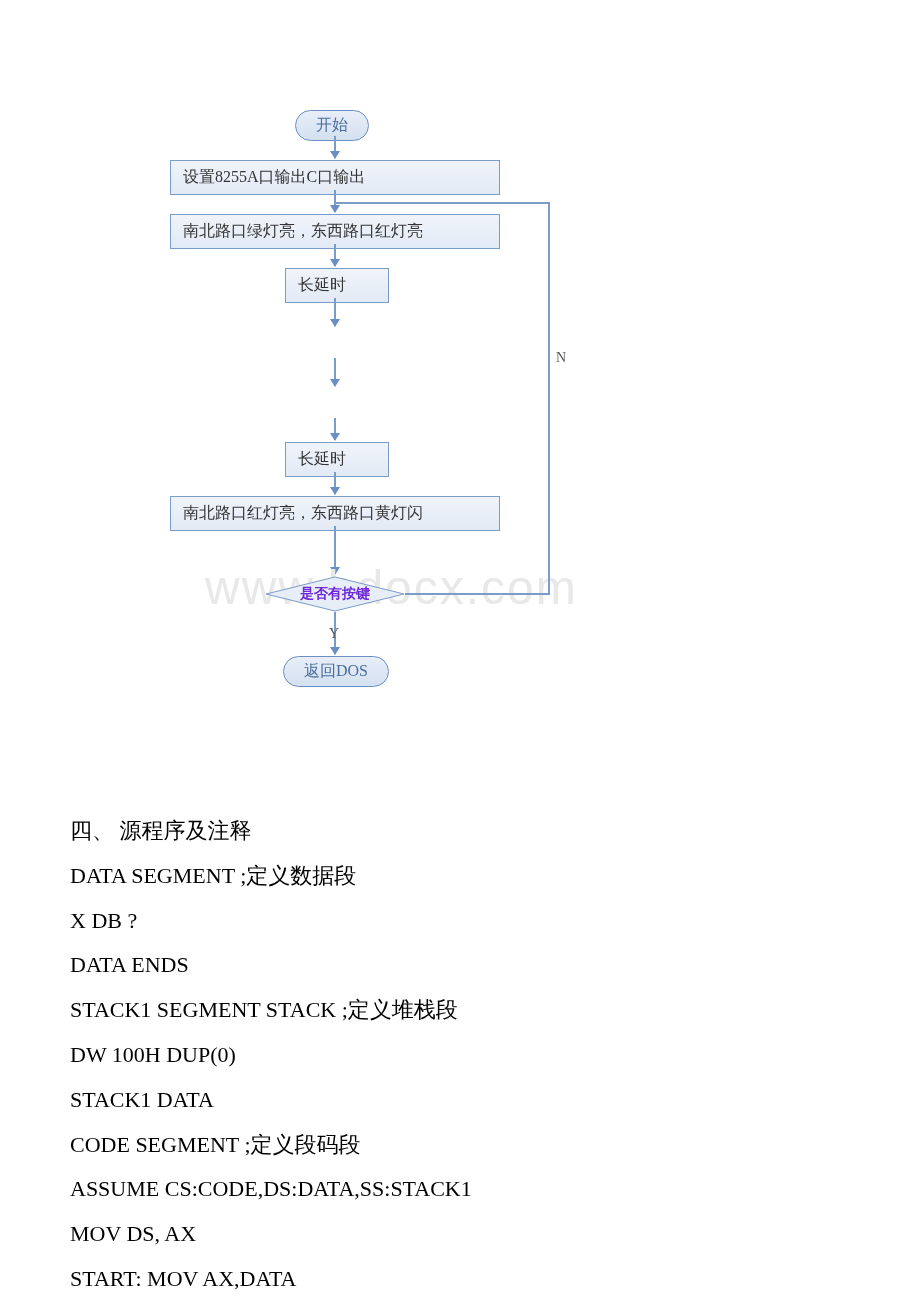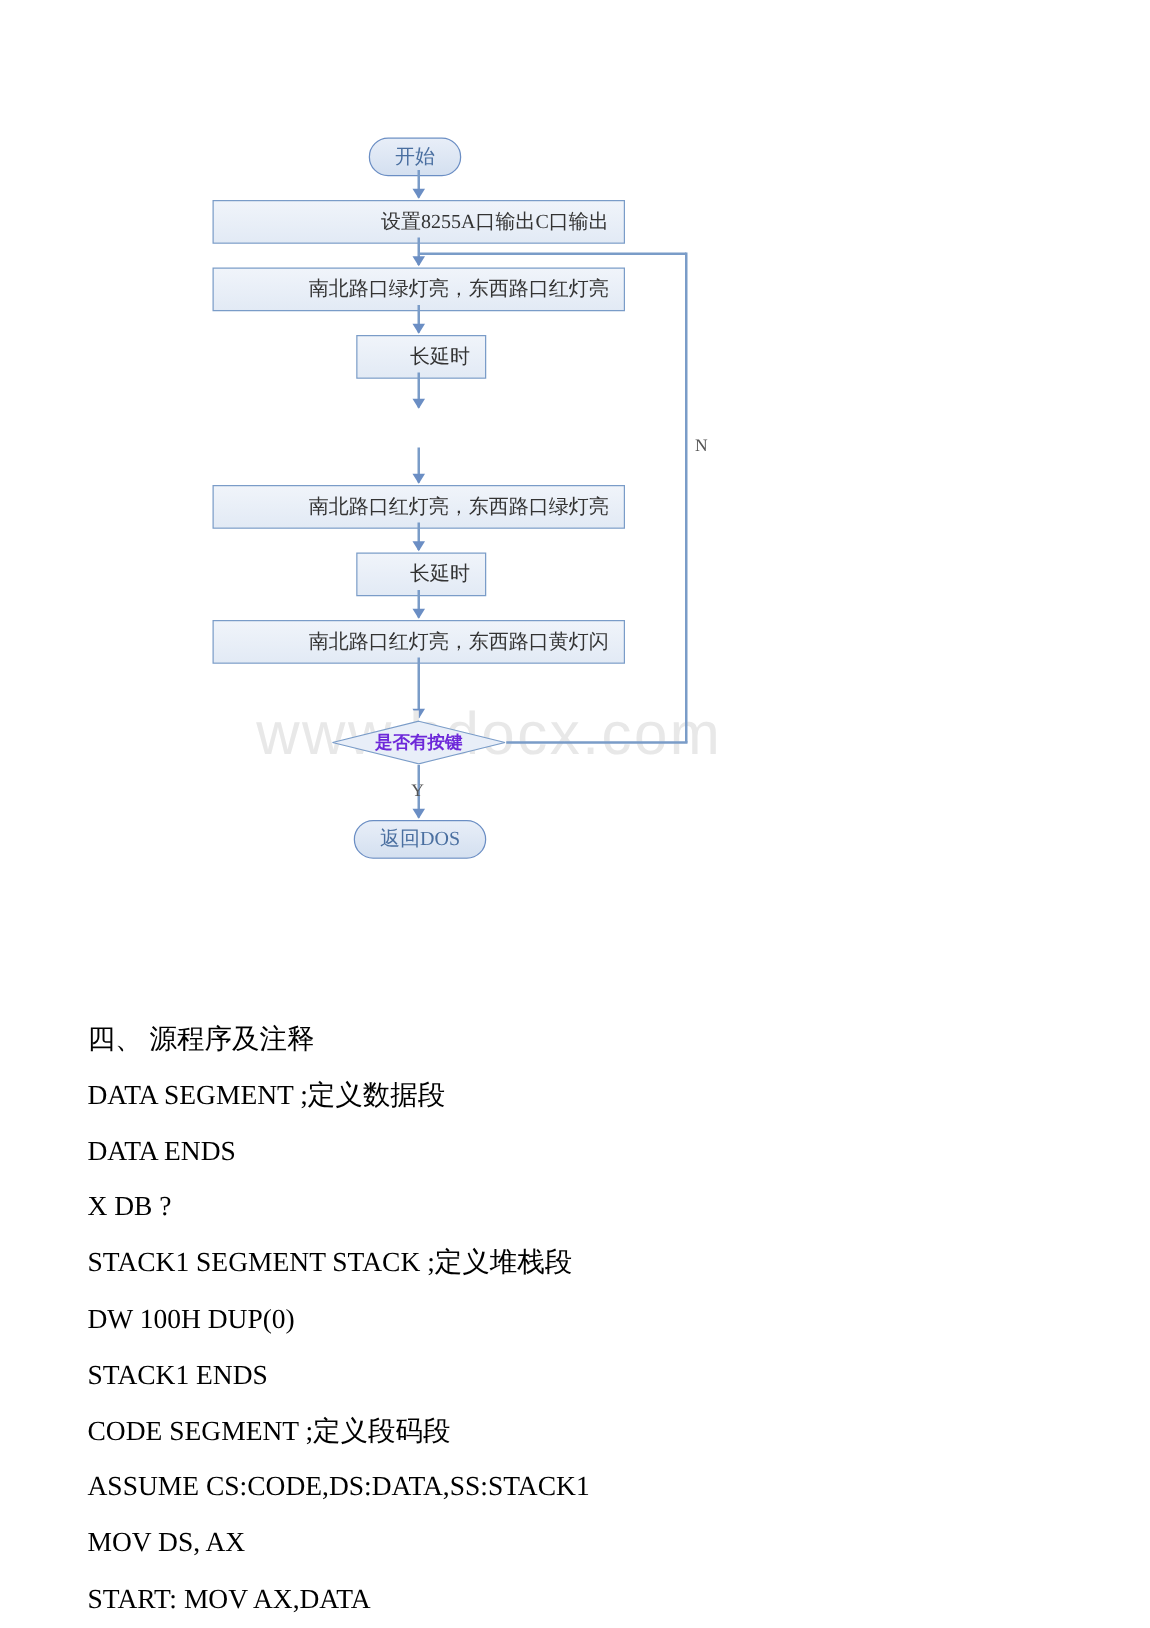--- a/index.html
+++ b/index.html
@@ -32,21 +32,21 @@
       display: inline-block;
       position: absolute;
     }
     .process {
       background: linear-gradient(to bottom, #f0f4fa, #e2eaf5);
       border: 1px solid #7a9cc8;
       padding: 6px 12px;
       font-size: 16px;
       color: #333;
       font-family: "SimSun", "宋体", serif;
-      text-align: right;
+      text-align: left;
       position: absolute;
     }
     .process-wide {
       width: 330px;
     }
     .process-narrow {
       width: 104px;
     }
     .decision {
       position: absolute;
@@ -139,21 +139,20 @@
 
   <div class="arrow-v" style="left: 184px; top: 244px; height: 22px;"></div>
 
   <div class="process process-narrow" style="left: 135px; top: 268px;">长延时</div>
 
   <div class="arrow-v" style="left: 184px; top: 298px; height: 28px;"></div>
 
 
   <div class="arrow-v" style="left: 184px; top: 358px; height: 28px;"></div>
 
-  <div class="process process-wide" style="left: 20px; top: 388px;">南北路口红灯亮，东西路口绿灯亮</div>
 
   <div class="arrow-v" style="left: 184px; top: 418px; height: 22px;"></div>
 
   <div class="process process-narrow" style="left: 135px; top: 442px;">长延时</div>
 
   <div class="arrow-v" style="left: 184px; top: 472px; height: 22px;"></div>
 
   <div class="process process-wide" style="left: 20px; top: 496px;">南北路口红灯亮，东西路口黄灯闪</div>
 
   <div class="arrow-v" style="left: 184px; top: 526px; height: 48px;"></div>
@@ -178,22 +177,22 @@
 
   <div class="line-h" style="left: 186px; top: 202px; width: 213px;"></div>
 
   <div class="label" style="left: 406px; top: 350px;">N</div>
 
 </div>
 
 <div class="code-section">
   <div class="code-line heading">四、 源程序及注释</div>
   <div class="code-line">DATA SEGMENT ;定义数据段</div>
+  <div class="code-line"> X DB ?</div>
   <div class="code-line">DATA ENDS</div>
-  <div class="code-line"> X DB ?</div>
   <div class="code-line">STACK1 SEGMENT STACK ;定义堆栈段</div>
   <div class="code-line"> DW 100H DUP(0)</div>
-  <div class="code-line">STACK1 ENDS</div>
+  <div class="code-line">STACK1 DATA</div>
   <div class="code-line">CODE SEGMENT ;定义段码段</div>
   <div class="code-line">ASSUME CS:CODE,DS:DATA,SS:STACK1</div>
   <div class="code-line"> MOV DS, AX</div>
   <div class="code-line">START: MOV AX,DATA</div>
 </div>
 
 </body></html>

